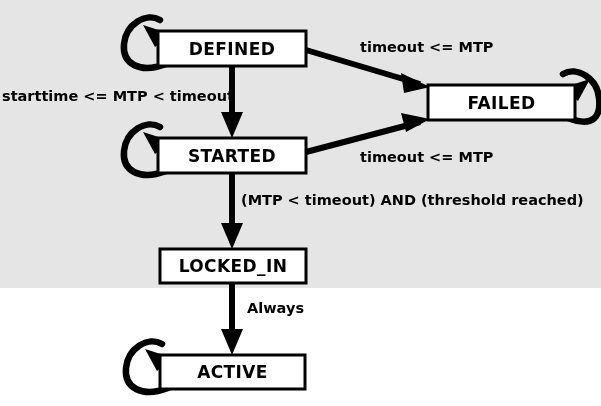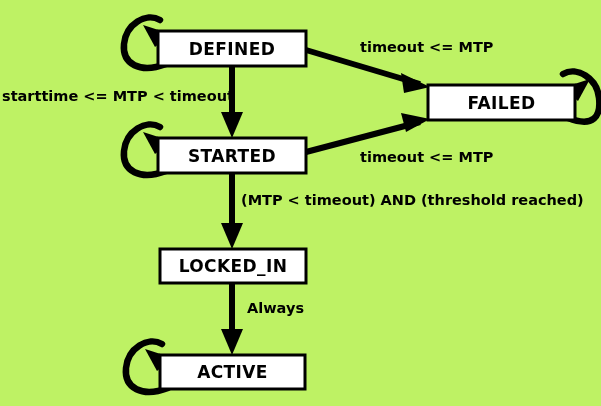--- a/index.html
+++ b/index.html
@@ -9,22 +9,22 @@
   }
   body {
     width: 601px;
     height: 406px;
     font-family: "DejaVu Sans", sans-serif;
     overflow: hidden;
   }
   #diagram-root {
     position: relative;
     width: 601px;
-    height: 406px;
-    background: #bef264;
+    height: 288px;
+    background: #e5e5e5;
   }
   svg#state-diagram {
     position: absolute;
     top: 0;
     left: 0;
     display: block;
   }
   .state-box-rect {
     fill: #ffffff;
     stroke: #000000;

